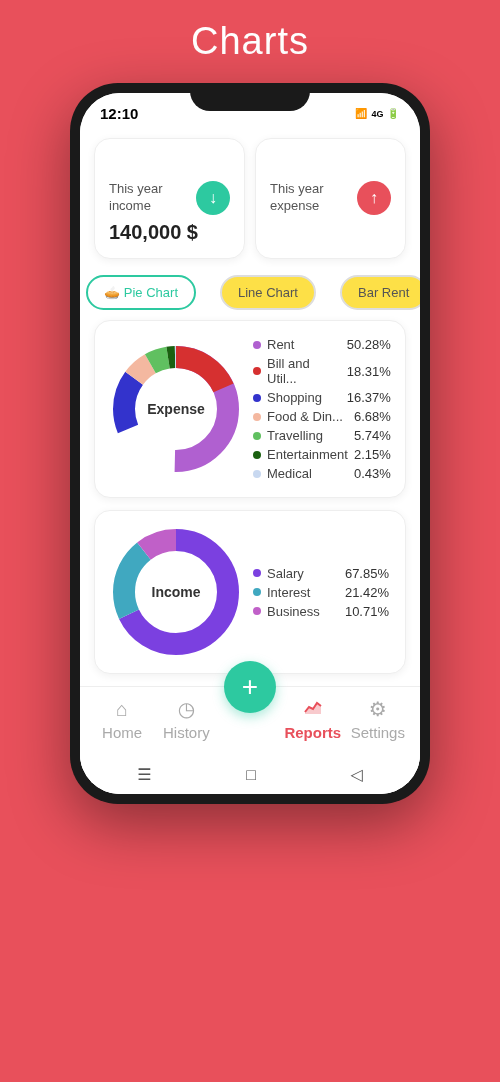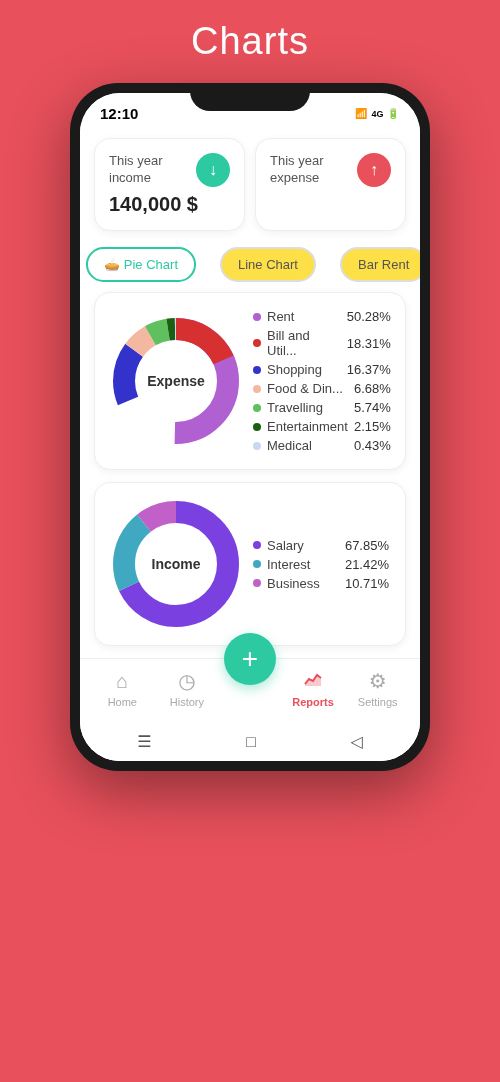--- a/index.html
+++ b/index.html
@@ -103,20 +103,21 @@
       box-shadow: 0 2px 8px rgba(0,0,0,0.06);
       display: flex;
       flex-direction: column;
       gap: 6px;
     }
 
     .card-header {
       display: flex;
       justify-content: space-between;
       align-items: center;
+      margin-top: 28px;
     }
 
     .card-label {
       font-size: 13px;
       color: #555;
       line-height: 1.3;
     }
 
     .card-icon-btn {
       width: 34px;
@@ -240,21 +241,21 @@
       display: flex;
       flex-direction: column;
       align-items: center;
       gap: 3px;
       cursor: pointer;
       min-width: 55px;
     }
 
     .nav-icon { font-size: 20px; color: #aaa; }
     .nav-icon.active { color: #e8505b; }
-    .nav-label { font-size: 11px; color: #aaa; }
+    .nav-label { font-size: 15px; color: #aaa; }
     .nav-label.active { color: #e8505b; font-weight: 600; }
 
     .fab-btn {
       width: 52px;
       height: 52px;
       border-radius: 50%;
       background: #2dc9a0;
       display: flex;
       align-items: center;
       justify-content: center;

